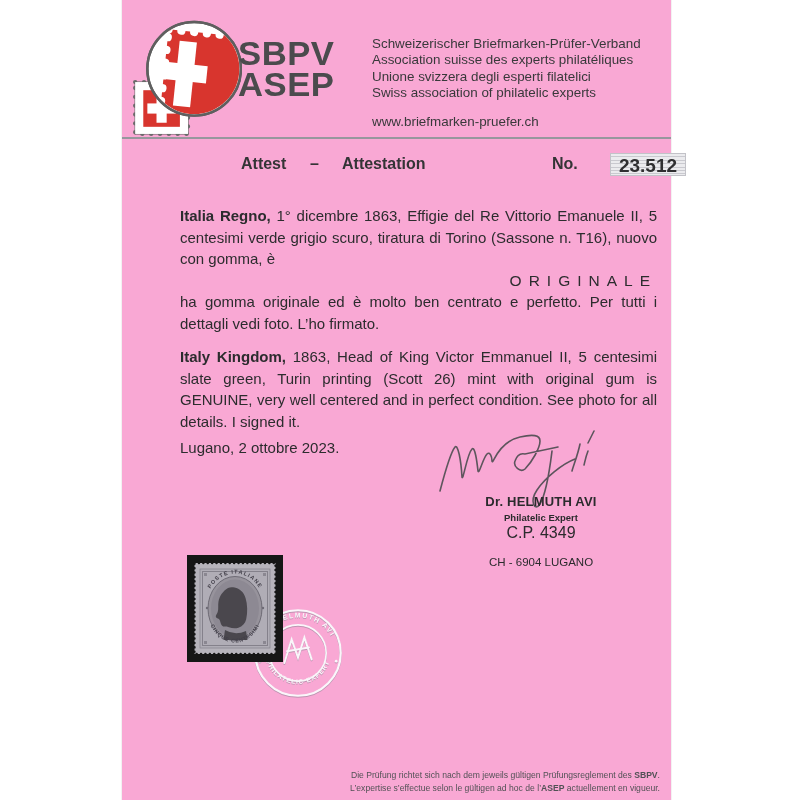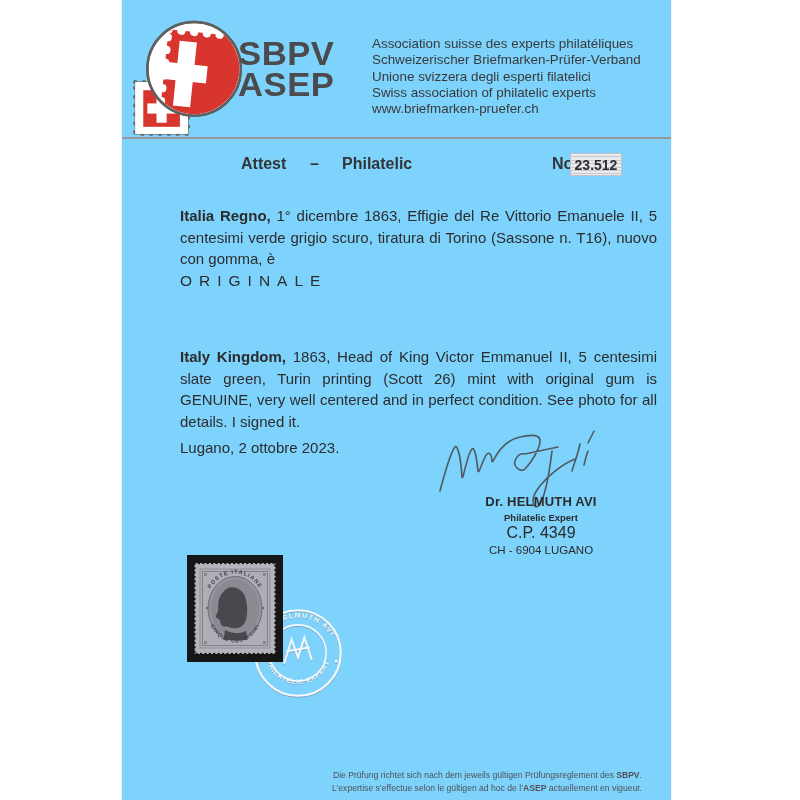--- a/index.html
+++ b/index.html
@@ -1,62 +1,62 @@
 <!DOCTYPE html>
 <html><head>
 <meta charset="utf-8">
 <style>
   * { margin:0; padding:0; box-sizing:border-box; }
   html,body { width:800px; height:800px; background:#ffffff; font-family:"Liberation Sans","DejaVu Sans",sans-serif; }
   .canvas { position:relative; width:800px; height:800px; background:#ffffff; overflow:hidden; }
-  .doc { position:absolute; left:122px; top:0; width:549px; height:800px; background:#7dd3fc;
+  .doc { position:absolute; left:122px; top:0; width:549px; height:800px; background:#f9a8d4;
          box-shadow: -1px 0 0 rgba(0,0,0,0.05), 1px 0 0 rgba(0,0,0,0.05); }
 
   
   .logo { position:absolute; left:8px; top:18px; width:112px; height:120px; }
   .brand { position:absolute; left:116px; top:38px; font-weight:700; font-size:34px; line-height:31px;
            letter-spacing:0.5px; color:#4b4b4d; transform:scaleX(1.02); transform-origin:left top; }
   .orgnames { position:absolute; left:250px; top:36px; width:292px; font-size:13.4px; line-height:16.3px; color:#39393b; }
-  .website { }
+  .website { margin-top:13px; }
   .rule { position:absolute; left:0; top:137px; width:549px; height:2px; background:#97979d; }
 
   
   .attest-row { position:absolute; left:0; top:152px; width:549px; height:26px; font-weight:700; font-size:16px; color:#343436; }
   .attest-row .w1 { position:absolute; left:119px; top:3px; }
   .attest-row .w2 { position:absolute; left:188px; top:3px; }
   .attest-row .w3 { position:absolute; left:220px; top:3px; }
   .attest-row .no { position:absolute; left:430px; top:3px; }
-  .no-box { position:absolute; left:448px; top:1px; width:52px; height:23px; text-align:center;
-            font-weight:700; font-size:14px; color:#2f2f31; line-height:23px;
+  .no-box { position:absolute; left:488px; top:1px; width:76px; height:23px; text-align:center;
+            font-weight:700; font-size:19px; color:#2f2f31; line-height:23px;
             background:repeating-linear-gradient(to bottom,#ebebee 0 2.4px,#c9c9cf 2.4px 3.4px);
             border:1px solid #c2c2c8; }
 
   
   .textcol { position:absolute; left:58px; width:477px; font-size:15px; line-height:21.5px; color:#2c2c2e; }
   .block-it { top:205px; }
   .block-en { top:346px; }
   .para { text-align:justify; }
   .b { font-weight:700; }
-  .verdict { text-align:left; letter-spacing:7px; font-size:15.5px; }
+  .verdict { text-align:right; letter-spacing:7px; font-size:15.5px; }
   .dateline { position:absolute; left:58px; top:439px; font-size:15px; color:#2c2c2e; }
 
   
   .signature { position:absolute; left:295px; top:422px; width:210px; height:88px; }
   .sigblock { position:absolute; left:339px; top:494px; width:160px; text-align:center; color:#2b2b2d; }
   .sig-name  { font-weight:700; font-size:13px; letter-spacing:0.2px; }
   .sig-title { font-weight:700; font-size:9.5px; margin-top:3px; }
   .sig-po    { font-size:16px; margin-top:1px; }
-  .sig-city  { font-size:11.5px; margin-top:2px; }
+  .sig-city  { font-size:11.5px; margin-top:14px; }
 
   
   .seal { position:absolute; left:126px; top:603px; width:100px; height:100px; opacity:0.95; }
   .stamp-mount { position:absolute; left:65px; top:555px; width:96px; height:107px; }
 
   
-  .footer { position:absolute; right:29px; top:769px; width:420px; text-align:right;
+  .footer { position:absolute; right:11px; top:769px; width:420px; text-align:right;
             font-size:8.6px; line-height:12.6px; color:#515155; }
 </style>
 </head>
 <body>
 
 <div class="canvas">
   <div class="doc">
 
     <svg class="logo" viewBox="0 0 110 118" aria-hidden="true">
 
@@ -81,40 +81,41 @@
       </g>
       <circle cx="63" cy="50" r="46" fill="none" stroke="#5f5f5f" stroke-width="2.4"></circle>
     </svg>
 
     <div class="brand">
       <div>SBPV</div>
       <div>ASEP</div>
     </div>
 
     <div class="orgnames">
+      <div>Schweizerischer Briefmarken-Prüfer-Verband</div>
       <div>Association suisse des experts philatéliques</div>
-      <div>Schweizerischer Briefmarken-Prüfer-Verband</div>
       <div>Unione svizzera degli esperti filatelici</div>
       <div>Swiss association of philatelic experts</div>
       <div class="website">www.briefmarken-pruefer.ch</div>
     </div>
 
     <div class="rule"></div>
 
     <div class="attest-row">
       <span class="w1">Attest</span>
       <span class="w2">–</span>
-      <span class="w3">Philatelic</span>
+      <span class="w3">Attestation</span>
       <span class="no">No.</span>
       <span class="no-box">23.512</span>
     </div>
 
     <div class="textcol block-it">
       <p class="para"><span class="b">Italia Regno,</span><span> 1° dicembre 1863, Effigie del Re Vittorio Emanuele II, 5 centesimi verde grigio scuro, tiratura di Torino (Sassone n. T16), nuovo con gomma, è</span></p>
       <div class="verdict">ORIGINALE</div>
+      <p class="para">ha gomma originale ed è molto ben centrato e perfetto. Per tutti i dettagli vedi foto. L’ho firmato.</p>
     </div>
 
     <div class="textcol block-en">
       <p class="para"><span class="b">Italy Kingdom,</span><span> 1863, Head of King Victor Emmanuel II, 5 centesimi slate green, Turin printing (Scott 26) mint with original gum is GENUINE, very well centered and in perfect condition. See photo for all details. I signed it.</span></p>
     </div>
 
     <div class="dateline">Lugano, 2 ottobre 2023.</div>
 
     <svg class="signature" viewBox="0 0 210 88" aria-hidden="true">
       <g fill="none" stroke="#4c4c50" stroke-width="1.6" stroke-linecap="round" opacity="0.9">

